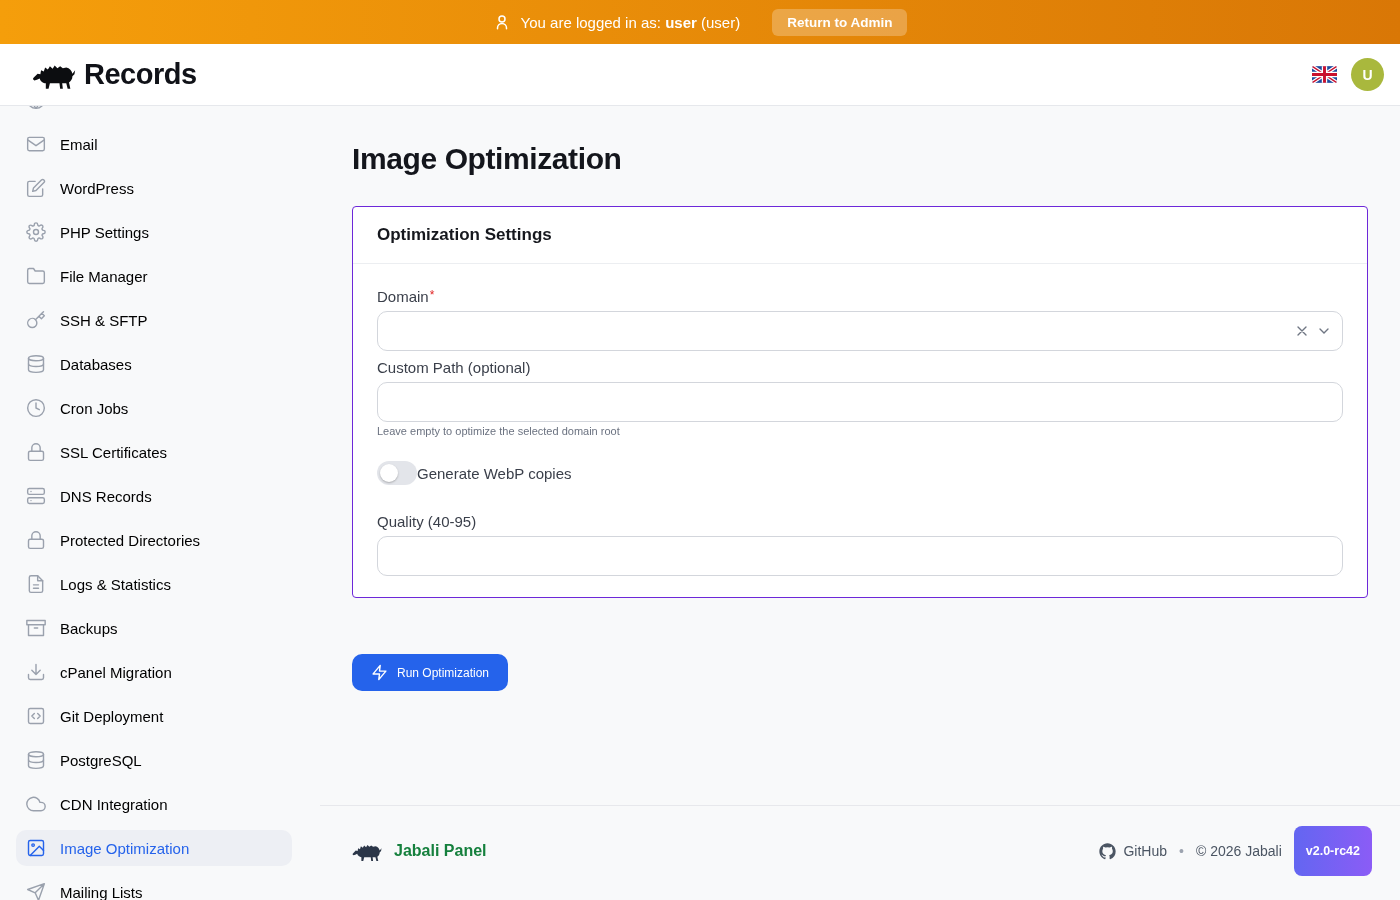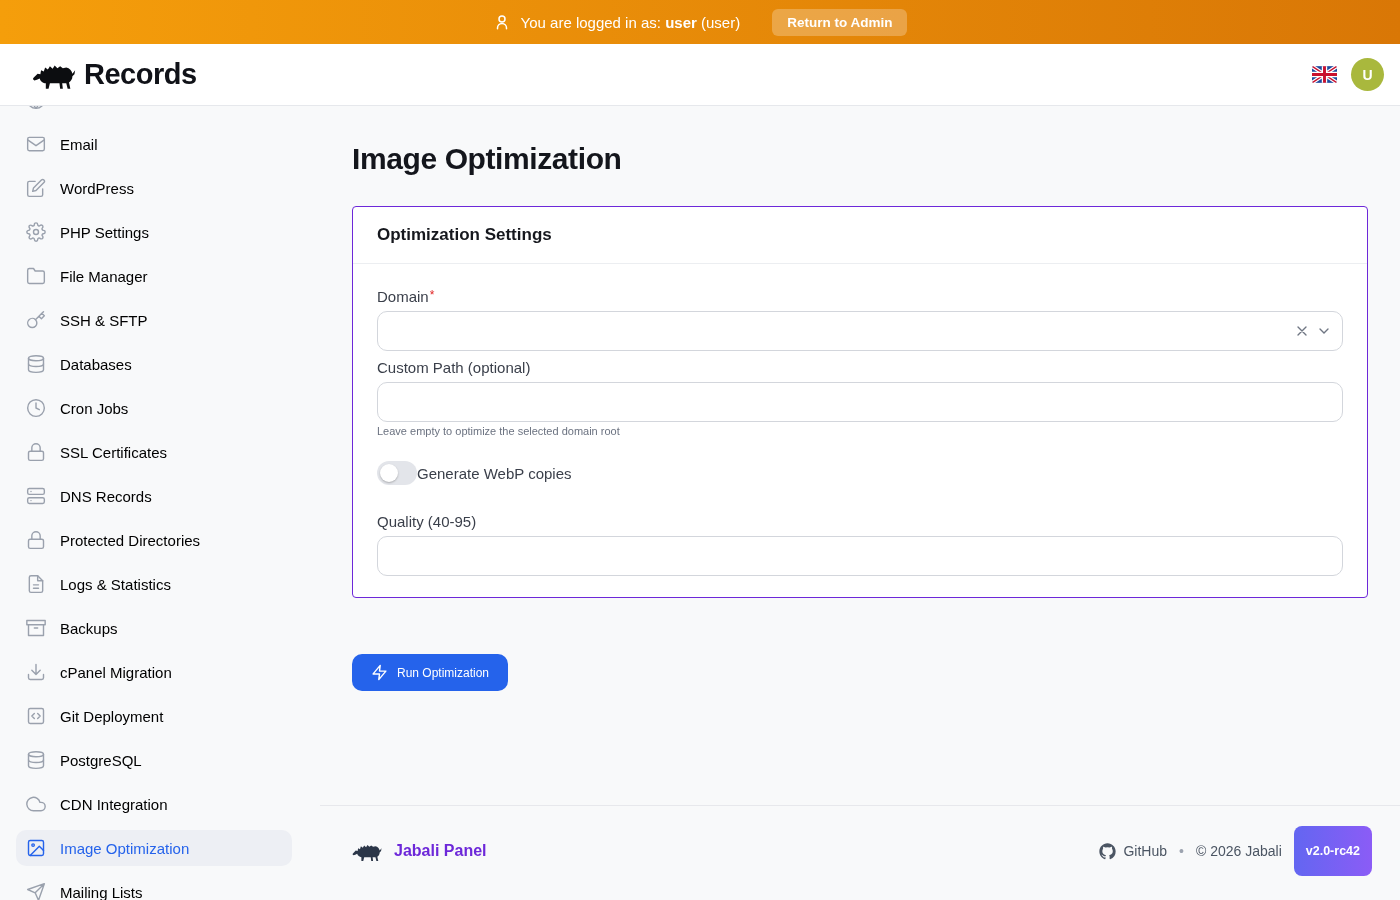--- a/index.html
+++ b/index.html
@@ -85,21 +85,21 @@
     background:#2563eb; color:#fff; border:none; border-radius:10px; padding:0 19px;
     font-family:inherit; font-size:12px; font-weight:500; cursor:pointer;
   }
   .run-btn svg { width:17px; height:17px; stroke:#fff; stroke-width:2; fill:none;
     stroke-linecap:round; stroke-linejoin:round; }
 
   
   .footer { border-top:1px solid #e7e8ec; padding:20px 28px 26px 32px; }
   .footer-row { display:flex; align-items:center; justify-content:space-between; }
   .f-brand { display:flex; align-items:center; gap:12px; }
-  .f-brand-name { font-size:16px; font-weight:700; color:#6d28d9; }
+  .f-brand-name { font-size:16px; font-weight:700; color:#15803d; }
   .f-meta { display:flex; align-items:center; gap:12px; font-size:14px; color:#4b5563; }
   .gh-link { display:flex; align-items:center; gap:7px; color:#4b5563; text-decoration:none; cursor:pointer;justify-content:flex-end; }
   .dot-sep { color:#9ca3af; }
   .ver-badge { background:linear-gradient(90deg,#6366f1,#8b5cf6); color:#fff; font-size:12.5px;
     font-weight:600; padding:18px 12px; border-radius:8px; }
 </style>
 </head>
 <body>
 
 <svg width="0" height="0" style="position:absolute">

